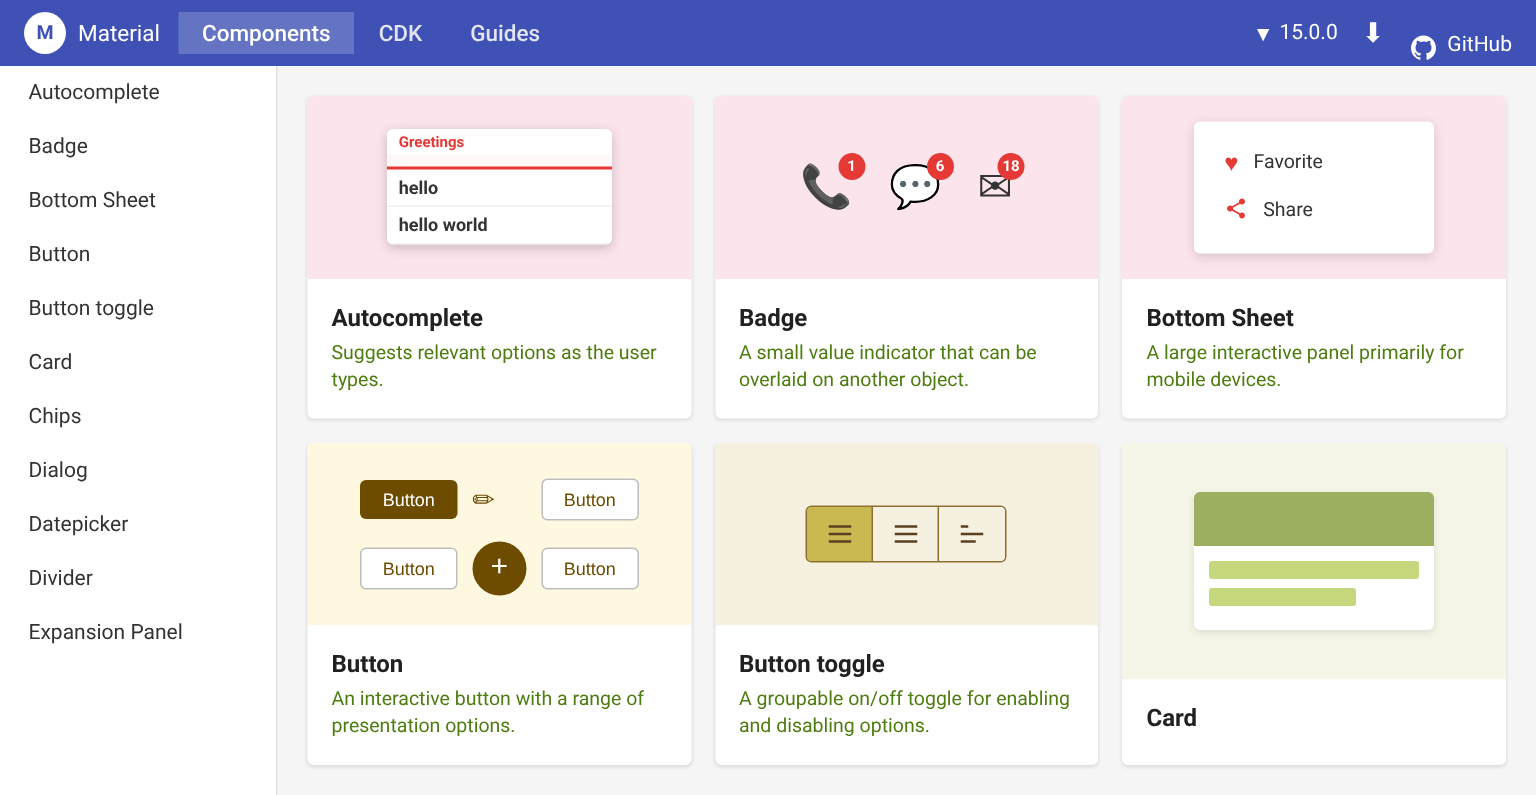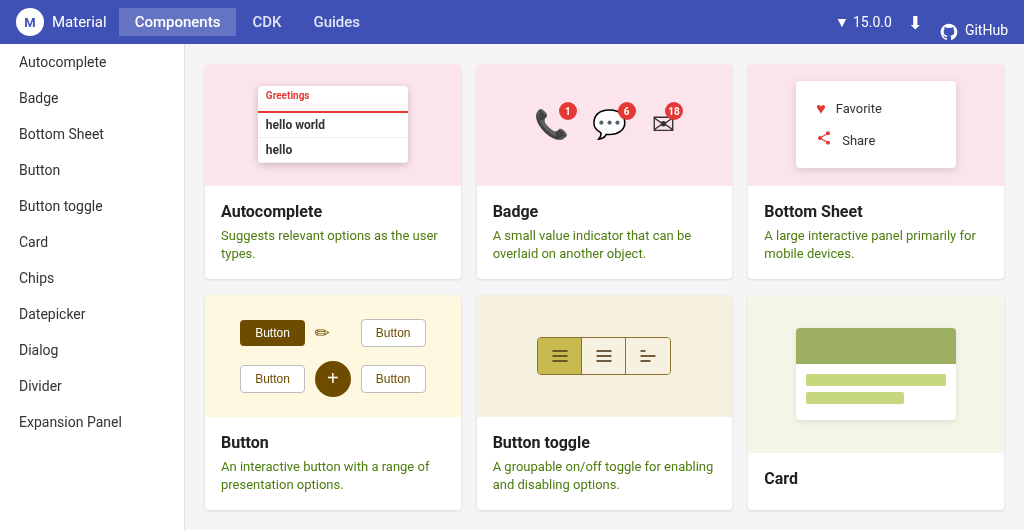--- a/index.html
+++ b/index.html
@@ -288,36 +288,36 @@
 <div class="main-layout">
 
   <aside class="sidebar">
     <div class="sidebar-item">Autocomplete</div>
     <div class="sidebar-item">Badge</div>
     <div class="sidebar-item">Bottom Sheet</div>
     <div class="sidebar-item">Button</div>
     <div class="sidebar-item">Button toggle</div>
     <div class="sidebar-item">Card</div>
     <div class="sidebar-item">Chips</div>
+    <div class="sidebar-item">Dialog</div>
     <div class="sidebar-item">Datepicker</div>
-    <div class="sidebar-item">Dialog</div>
     <div class="sidebar-item">Divider</div>
     <div class="sidebar-item">Expansion Panel</div>
   </aside>
 
   <main class="content">
 
     <div class="comp-card">
       <div class="comp-card-preview">
         <div class="autocomplete-bg">
           <div class="autocomplete-mock">
             <div class="autocomplete-label">Greetings</div>
             <div class="autocomplete-input"></div>
+            <div class="autocomplete-option">hello</div>
             <div class="autocomplete-option">hello world</div>
-            <div class="autocomplete-option">hello</div>
           </div>
         </div>
       </div>
       <div class="comp-card-body">
         <div class="comp-card-title">Autocomplete</div>
         <div class="comp-card-desc">Suggests relevant options as the user types.</div>
       </div>
     </div>
 
     <div class="comp-card">

